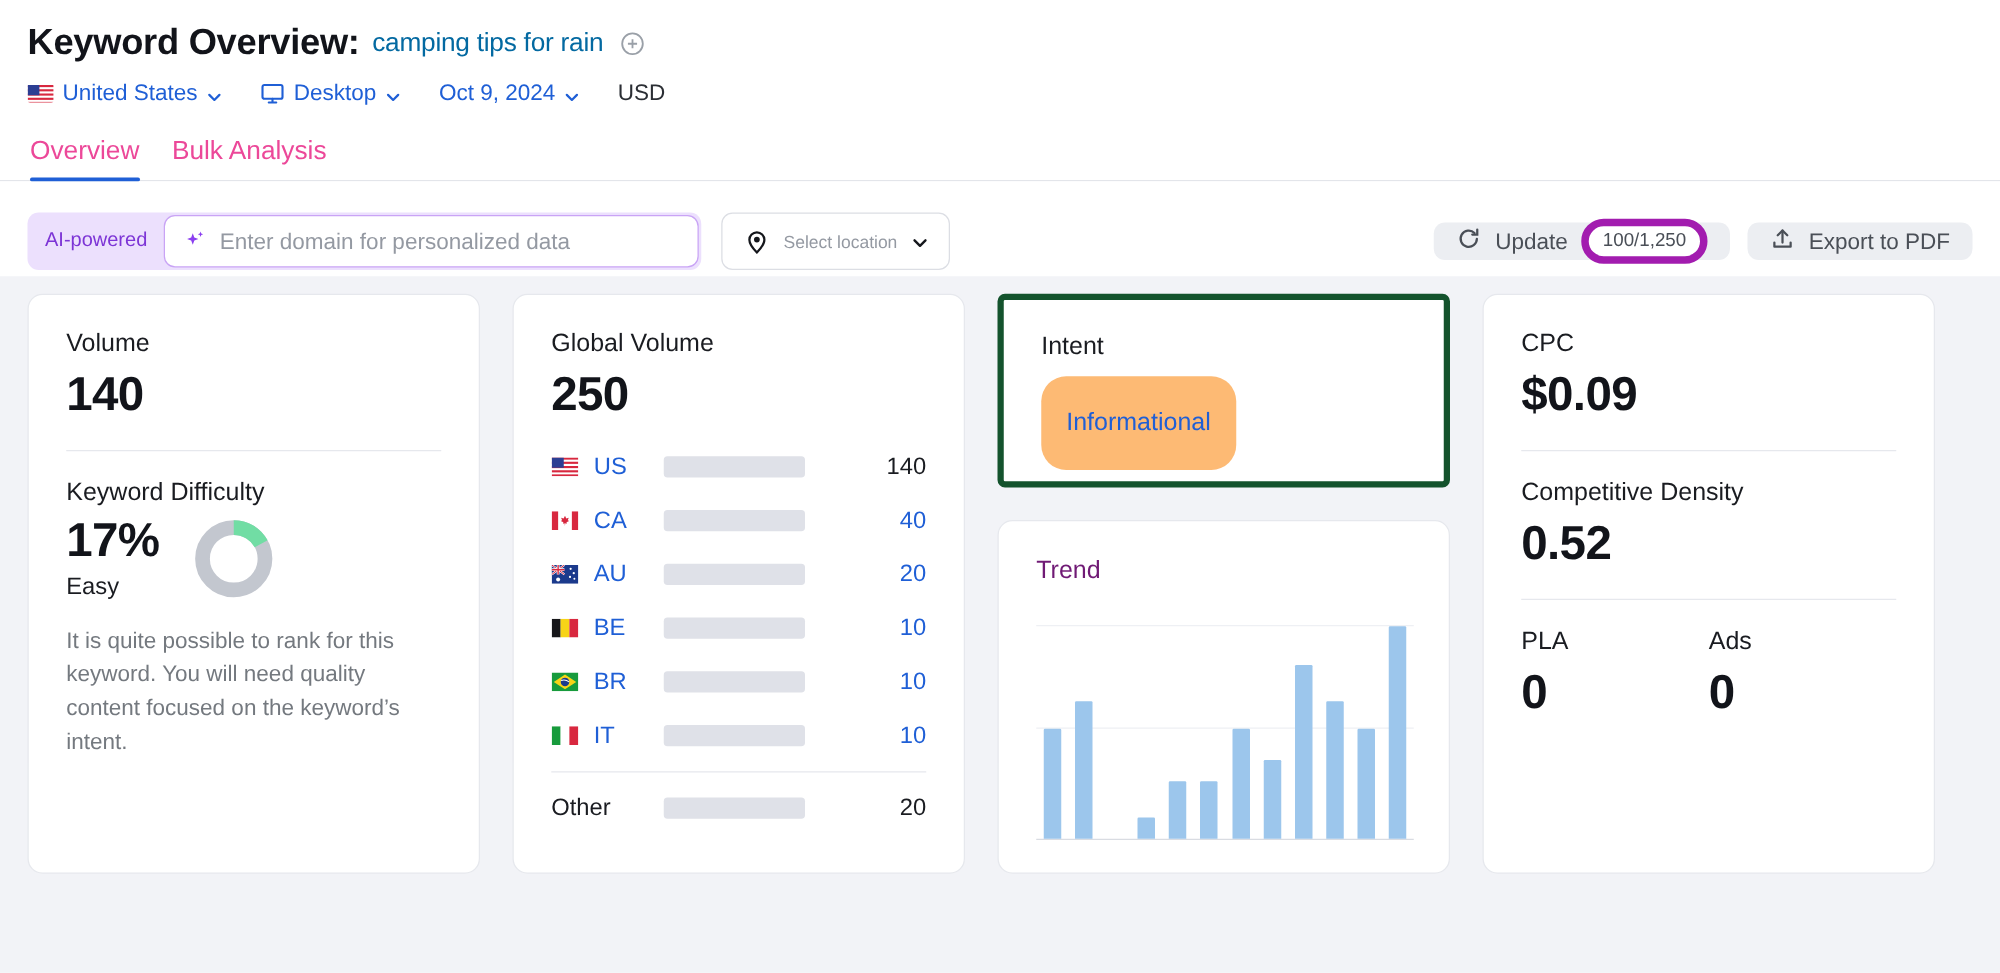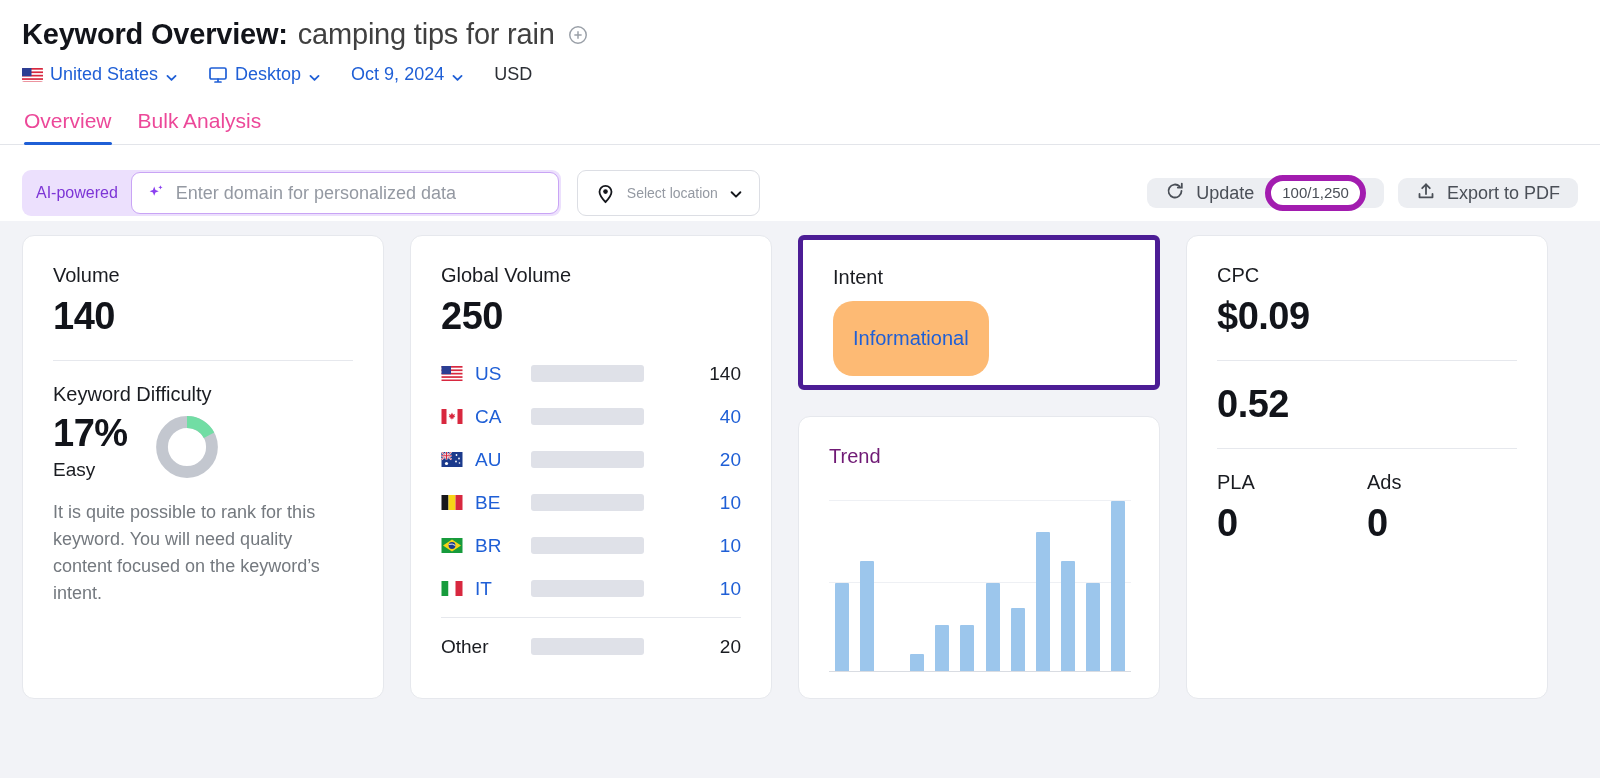--- a/index.html
+++ b/index.html
@@ -14,21 +14,21 @@
   
   .page { width: 1600px; height: 778px; position: relative; background:#ffffff; }
 
   .header { padding: 18px 22px 0 22px; background:#ffffff; }
 
   .title-row { display:flex; align-items:center; gap:10px; }
   .title-main {
     font-size: 29px; font-weight: 700; letter-spacing: -0.2px; color:#12141a;
   }
   .title-kw {
-    font-size: 29px; font-weight: 400; color:#404040; letter-spacing: -0.2px;
+    font-size: 21px; font-weight: 400; color:#0369a1; letter-spacing: -0.2px;
   }
   .add-icon { display:inline-flex; align-items:center; justify-content:center;
     width:22px; height:22px; margin-left:2px; color:#9aa0a8; }
 
   .meta-row { display:flex; align-items:center; gap:0px; margin-top:13px; }
   .meta-item {
     display:flex; align-items:center; gap:7px;
     font-size:18px; color:#1f5fd6; margin-right:30px; cursor:pointer;
   }
   .meta-item.plain { color:#2b2e34; cursor:default; }
@@ -125,21 +125,21 @@
   .gv-track {
     width:113px; height:17px; background:#dfe1e8; border-radius:3px; overflow:hidden; flex:none;
   }
   .gv-fill { height:100%; border-radius:3px 0 0 3px; }
   .gv-val { margin-left:auto; font-size:19px; color:#1f5fd6; }
   .gv-val.dark { color:#1a1c21; }
   .gv-divider { height:1px; background:#e6e8ed; margin:7px 0; }
 
   
   .intent-card {
-    border:5px solid #4c1d95; border-radius:6px; background:#ffffff;
+    border:5px solid #14532d; border-radius:6px; background:#ffffff;
     height:155px; position:relative;
   }
   .intent-inner { padding:26px 30px; }
   .intent-chip {
     display:inline-block; margin-top:12px;
     background:#fdba74; color:#1f5fd6; font-size:20px;
     padding:26px 20px; border-radius:20px;
   }
 
   
@@ -494,20 +494,21 @@
 
     <div class="card col-cpc">
       <div class="card-pad" style="padding-bottom:0;">
         <div class="metric-label">CPC</div>
         <div class="metric-big">$0.09</div>
       </div>
 
       <div class="divider"></div>
 
       <div class="card-pad" style="padding-top:0;padding-bottom:0;">
+        <div class="metric-label">Competitive Density</div>
         <div class="metric-big">0.52</div>
       </div>
 
       <div class="divider"></div>
 
       <div class="card-pad split" style="padding-top:0;">
         <div>
           <div class="metric-label">PLA</div>
           <div class="metric-big">0</div>
         </div>

